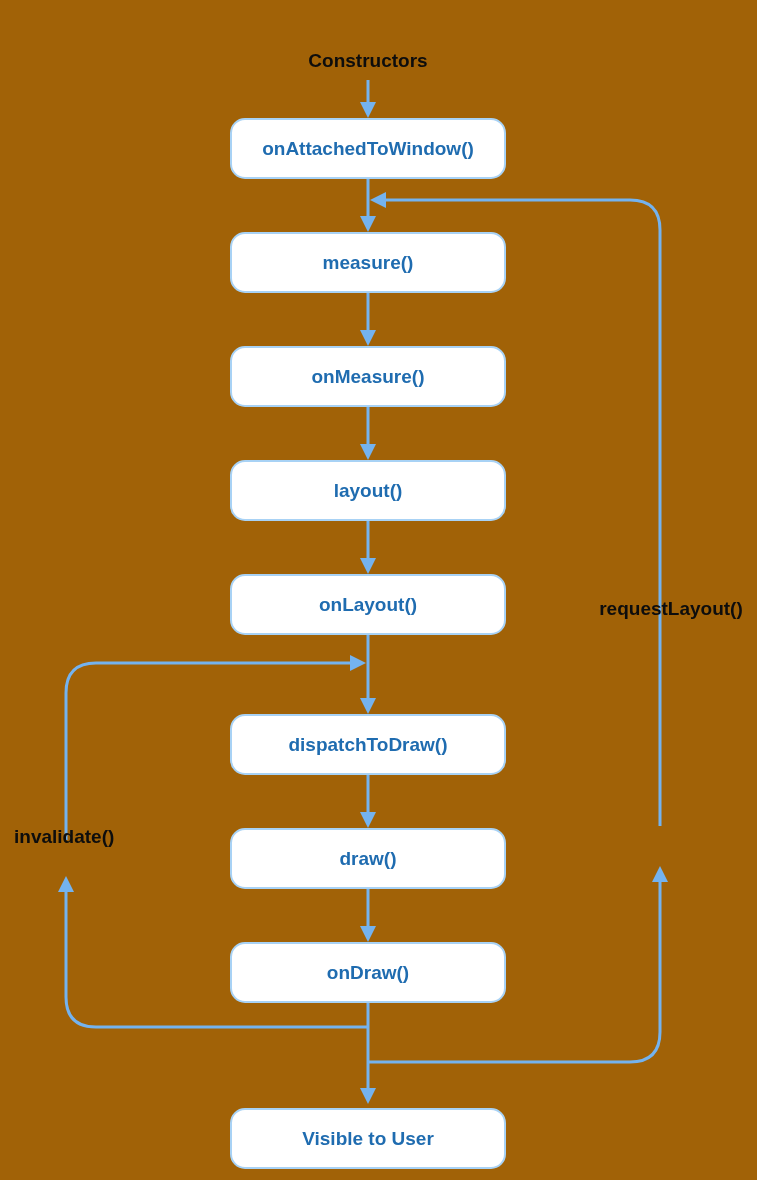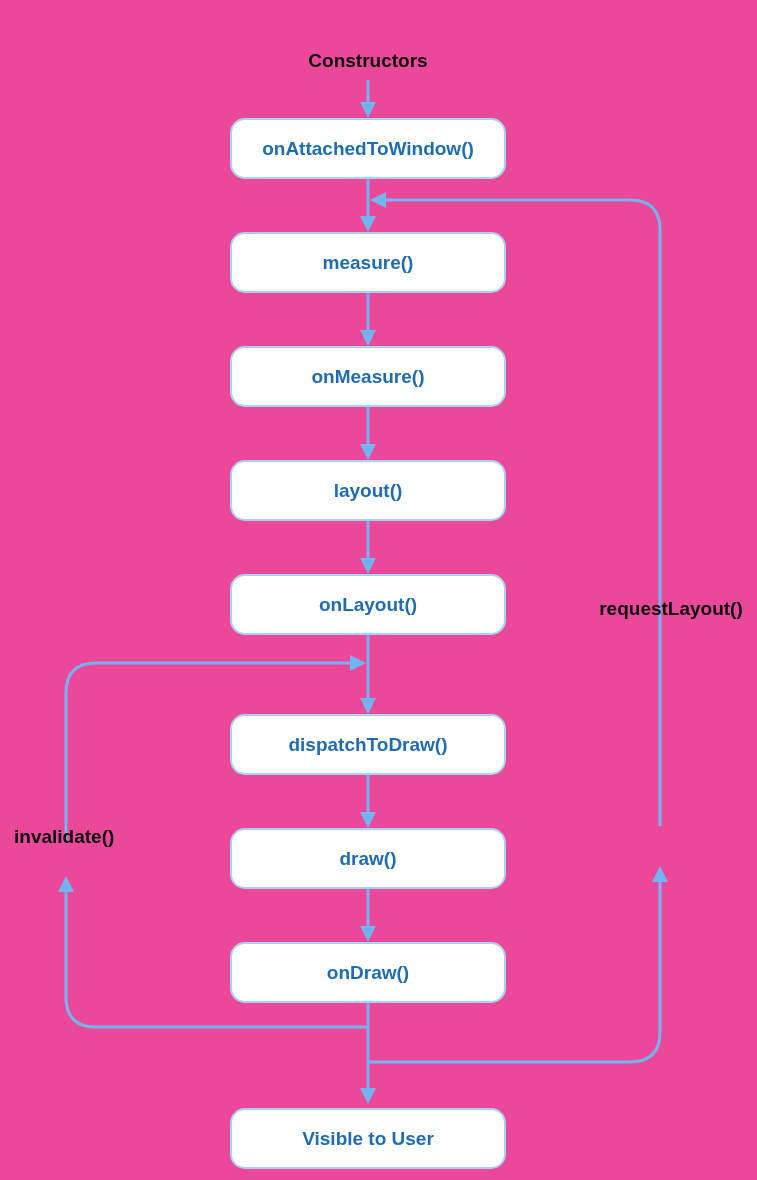--- a/index.html
+++ b/index.html
@@ -10,21 +10,21 @@
   body {
     width: 757px;
     height: 1180px;
     font-family: "Liberation Sans", "DejaVu Sans", sans-serif;
     overflow: hidden;
   }
   #diagram-root {
     position: relative;
     width: 757px;
     height: 1180px;
-    background: #ec4899;
+    background: #a16207;
   }
   #flow-svg {
     position: absolute;
     left: 0;
     top: 0;
     width: 757px;
     height: 1180px;
   }
   .node-box {
     fill: #ffffff;

